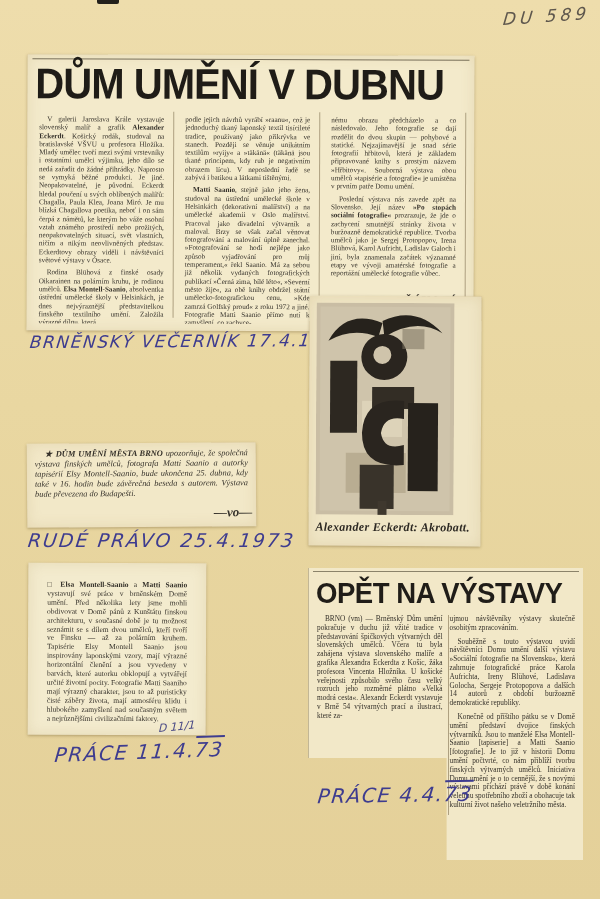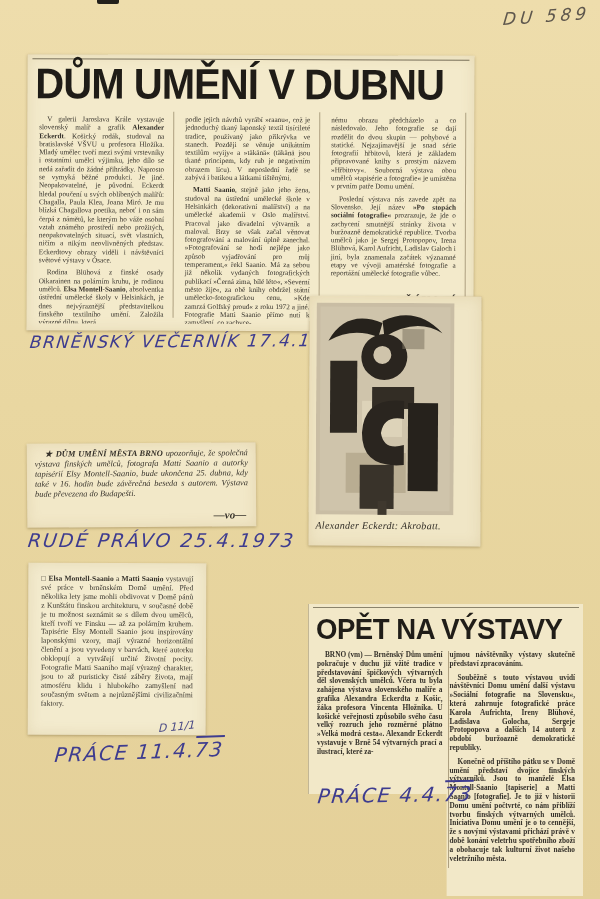--- a/index.html
+++ b/index.html
@@ -43,46 +43,46 @@
   .col{flex:1;font-size:7.2px;line-height:8.3px;text-align:justify;hyphens:auto;
        border-right:1px solid rgba(105,88,55,.5);padding-right:5px;}
   .col p{margin:4px;text-indent:8px;}
   .col p + p{margin-top:1px;}
   .cont p:first-child{text-indent:0;}
   .b{font-weight:bold;}
   .byline{text-align:right;font-weight:bold;font-size:12px;margin-top:18px;padding-right:2px;}
   
   .photo-clip{left:309px;top:296px;width:172px;height:250px;background:#f0e6c6;transform:rotate(.3deg);padding:0;}
   .art{display:block;margin:7px 0 0 7px;}
-  .caption{font-style:italic;font-weight:normal;font-size:10px;letter-spacing:.3px;margin:5px 8px 0 7px;color:#2e2a24;}
+  .caption{font-style:italic;font-weight:bold;font-size:12px;letter-spacing:.3px;margin:5px 8px 0 7px;color:#2e2a24;}
   
   .notice-clip{left:27px;top:443px;width:229px;height:84px;transform:rotate(-.4deg);padding:6px 8px;box-sizing:border-box;background:#f2e8c8;}
   .notice-text p{margin:0;font-style:italic;font-size:8.4px;line-height:10.1px;text-align:justify;text-indent:10px;}
-  .signature{position:absolute;right:10px;bottom:6px;font-style:italic;font-weight:bold;font-size:11px;margin-top:19px;}
+  .signature{position:absolute;right:4px;bottom:6px;font-style:italic;font-weight:bold;font-size:13px;margin-top:19px;}
   
   .prace-clip{left:28px;top:563px;width:178px;height:172px;transform:rotate(.2deg);padding:6px 7px;box-sizing:border-box;background:#f3ebce;}
-  .prace-text p{margin:6px;font-size:7.5px;line-height:8.9px;text-align:justify;hyphens:auto;}
+  .prace-text p{margin:12px;font-size:7.5px;line-height:8.9px;text-align:justify;hyphens:auto;}
   .end-mark{
     position:absolute;right:10px;bottom:2px;font-family:"DejaVu Sans",sans-serif;
     font-style:italic;font-size:11px;color:#4a4a86;transform:rotate(-6deg) skewX(-8deg);
   }
   
   .opet-clip{
-    left:308px;top:604px;width:274px;height:292px;background:#f2e8c8;box-shadow:none;
+    left:308px;top:568px;width:274px;height:292px;background:#f2e8c8;box-shadow:none;
     clip-path:polygon(0% 0%,100% 0%,100% 100%,50.4% 100%,50.4% 65.1%,0% 65.1%);
     filter:drop-shadow(0 1px 2px rgba(92,72,30,.4));
     border-left:1px solid rgba(105,88,55,.35);
   }
   .opet-clip::before{content:"";position:absolute;top:3px;left:4px;right:4px;border-top:1px solid rgba(55,48,30,.55);}
   .headline2{
     margin:10px 4px 5px 7px;font-family:"Liberation Sans",sans-serif;font-weight:bold;
     font-size:29px;line-height:30px;color:#201d18;white-space:nowrap;
     letter-spacing:-.5px;transform:scaleX(.95);transform-origin:left center;
   }
-  .cols2{display:flex;gap:1px;padding:2px 8px 8px 8px;font-weight:bold;}
+  .cols2{display:flex;gap:1px;padding:2px 8px 8px 8px;}
   .ocol{flex:1;font-size:7.3px;line-height:8.8px;text-align:justify;hyphens:auto;}
   .ocol:first-child{border-right:1px solid rgba(105,88,55,.5);padding-right:5px;}
   .ocol p{margin:0 0 5px;text-indent:8px;}
 </style>
 </head>
 <body>
 
 <div class="page">
 
   <div class="scan-artifact"></div>
@@ -156,21 +156,21 @@
     <span>PRÁCE 11.4.</span><span class="yr">73</span>
   </div>
 
   <div class="clip opet-clip">
     <h2 class="headline2">OPĚT NA VÝSTAVY</h2>
     <div class="cols2">
       <div class="ocol">
           <p><span>BRNO (vm) — Brněnský Dům umění pokračuje v duchu již vžité tradice v představování špičkových výtvarných děl slovenských umělců. Včera tu byla zahájena výstava slovenského malíře a grafika Alexandra Eckerdta z Košic, žáka profesora Vincenta Hložníka. U košické veřejnosti způsobilo svého času velký rozruch jeho rozměrné plátno »Velká modrá cesta«. Alexandr Eckerdt vystavuje v Brně 54 výtvarných prací a ilustrací, které za-</span></p>
         </div>
       <div class="ocol cont">
-          <p><span>ujmou návštěvníky výstavy skutečně představí zpracováním.</span></p>
+          <p><span>ujmou návštěvníky výstavy skutečně osobitým zpracováním.</span></p>
           <p><span>Souběžně s touto výstavou uvidí návštěvníci Domu umění další výstavu »Sociální fotografie na Slovensku«, která zahrnuje fotografické práce Karola Aufrichta, Ireny Blühové, Ladislava Golocha, Sergeje Protopopova a dalších 14 autorů z období buržoazně demokratické republiky.</span></p>
           <p><span>Konečně od příštího pátku se v Domě umění představí dvojice finských výtvarníků. Jsou to manželé Elsa Montell-Saanio [tapiserie] a Matti Saanio [fotografie]. Je to již v historii Domu umění počtvrté, co nám přiblíží tvorbu finských výtvarných umělců. Iniciativa Domu umění je o to cennější, že s novými výstavami přichází právě v době konání veletrhu spotřebního zboží a obohacuje tak kulturní život našeho veletržního města.</span></p>
         </div>
     </div>
   </div>
 
   <div class="hand ann4">
     <span>PRÁCE 4.4.</span><span class="yr">73</span>
   </div>
 

